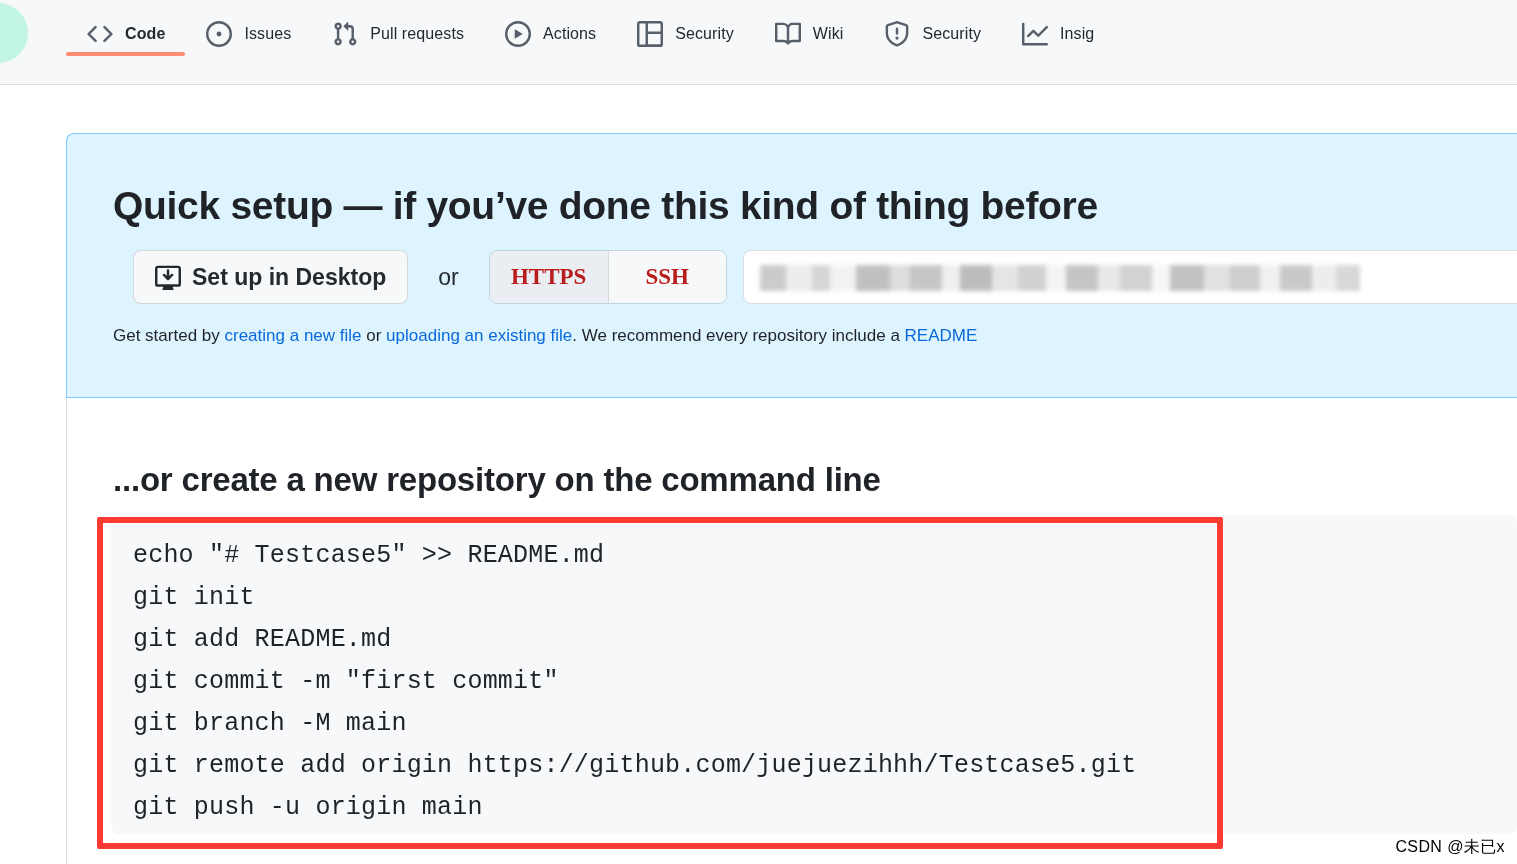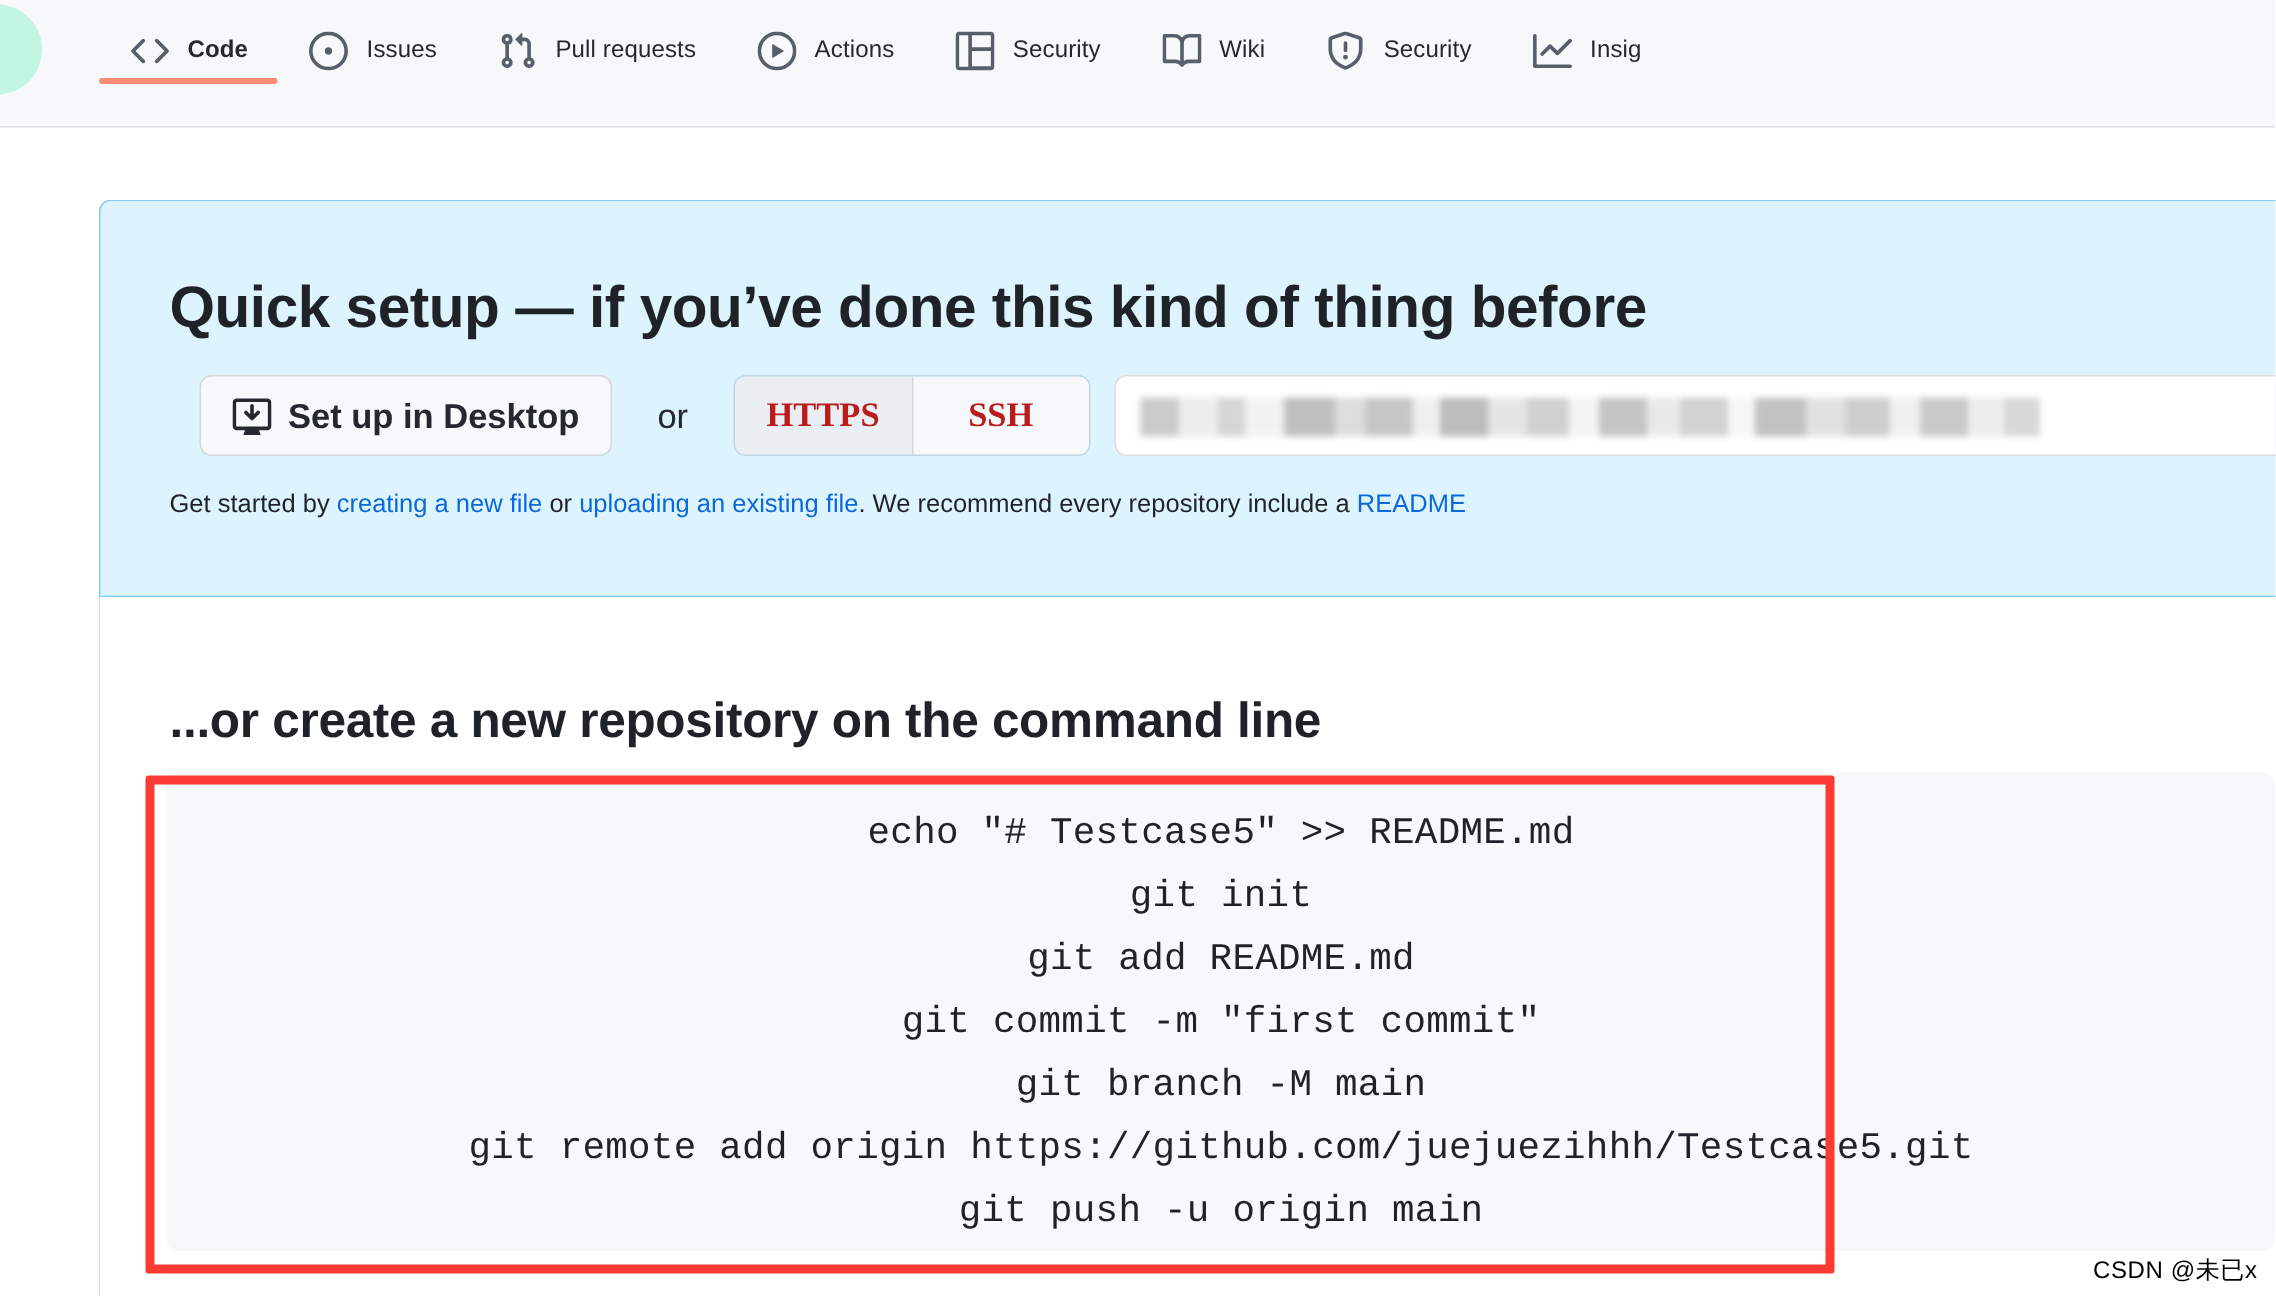--- a/index.html
+++ b/index.html
@@ -226,21 +226,20 @@
   }
 
   
   .cmd-section {
     position: absolute;
     left: 67px;
     top: 399px;
     width: 1450px;
     height: 465px;
     background: #ffffff;
-    text-align: center;
   }
 
   .cmd-title {
     position: absolute;
     left: 46px;
     top: 62px;
     font-size: 33px;
     font-weight: 700;
     color: #1f2328;
     letter-spacing: -0.2px;

